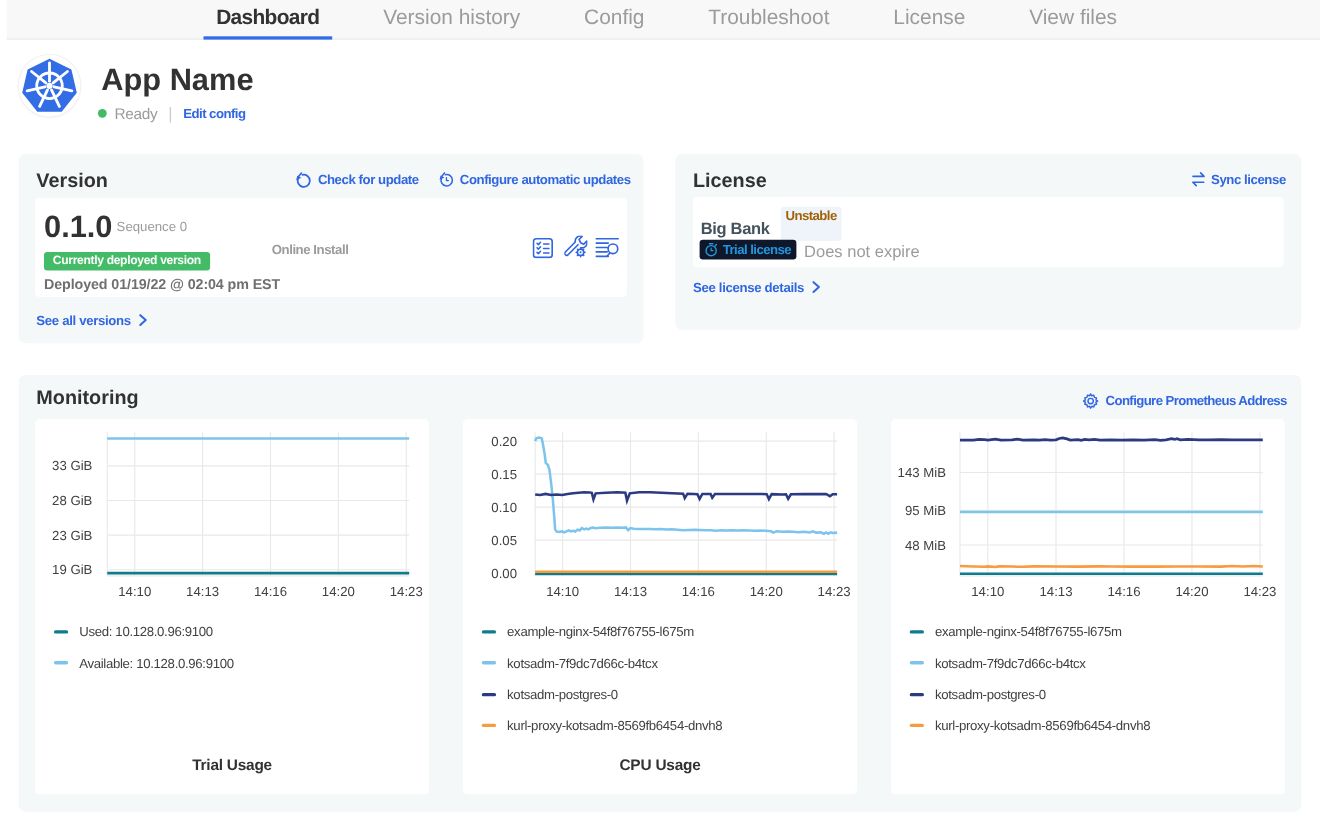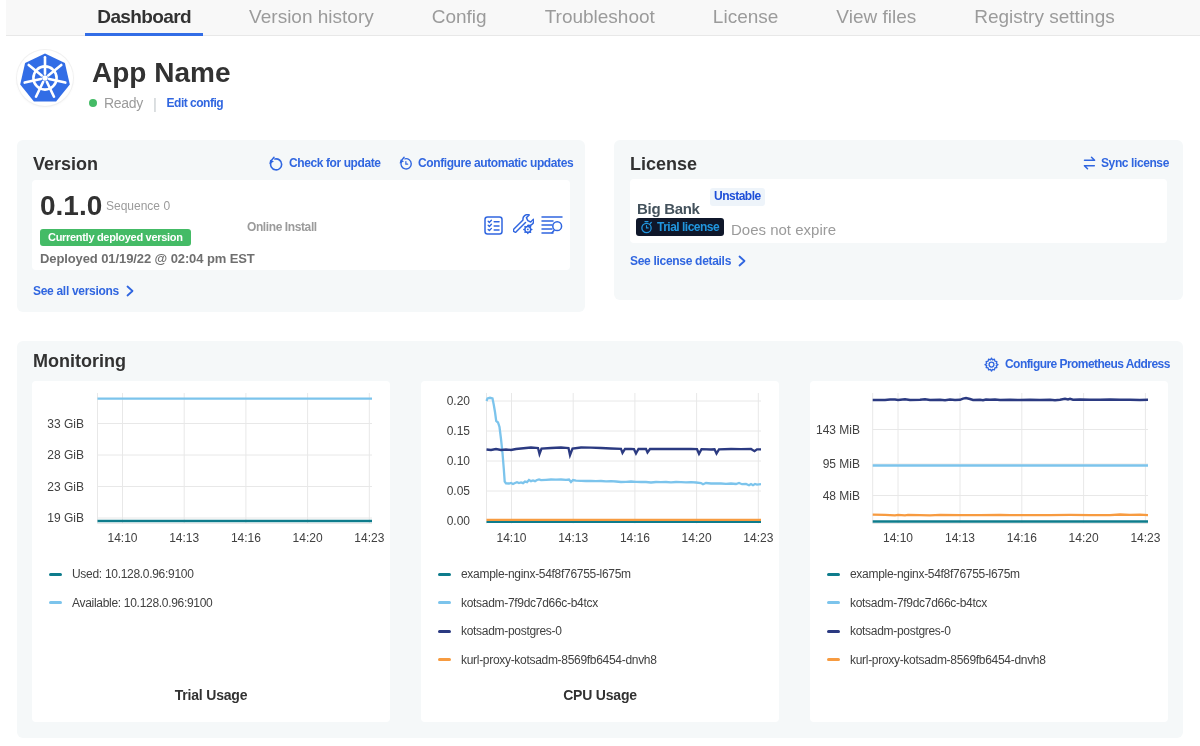--- a/index.html
+++ b/index.html
@@ -21,42 +21,41 @@
 .cardtitle { position:absolute; font-size:18px; font-weight:700; color:#323232; line-height:18px; }
 .innercard { position:absolute; background:#fff; border-radius:4px; }
 .iconlink { position:absolute; display:flex; align-items:center; font-size:12px; font-weight:700; color:#3066e0; letter-spacing:-0.4px; height:16px;text-align:right; }
 .bigver { position:absolute; left:40px; top:192px; font-size:28px; line-height:28px; font-weight:700; color:#323232; }
 .seq { position:absolute; left:106px; top:199px; font-size:12px; line-height:14px; color:#9b9b9b; }
 .greenbadge { position:absolute; left:40px; top:229px; height:17px; line-height:17px; background:#44bb66; color:#fff; font-size:11px; font-weight:700; letter-spacing:-0.3px; padding:0 8px; border-radius:3px; }
 .deployed { position:absolute; left:40px; top:252px; font-size:13px; line-height:13px; font-weight:600; color:#6f6f6f; letter-spacing:-0.1px; }
 .onlineinstall { position:absolute; left:247px; top:220px; font-size:12px; line-height:14px; font-weight:700; color:#9b9b9b; letter-spacing:-0.4px; }
 .verlink { position:absolute; display:flex; align-items:center; font-size:12px; font-weight:700; color:#3066e0; letter-spacing:-0.3px; height:14px; }
 .bigbank { position:absolute; left:637px; top:201px; font-size:15px; line-height:15px; font-weight:700; color:#44525c; letter-spacing:-0.3px; }
-.unstable { position:absolute; left:710px; top:188px; height:18px; line-height:16.5px; background:#eef4fa; color:#1d4ed8; font-size:12px; font-weight:600; letter-spacing:-0.5px; padding:0 4px; border-radius:3px; }
+.unstable { position:absolute; left:710px; top:188px; height:31px; line-height:16.5px; background:#eef4fa; color:#a16207; font-size:12px; font-weight:600; letter-spacing:-0.5px; padding:0 4px; border-radius:3px; }
 .trialbadge { position:absolute; left:636px; top:218px; height:18px; background:#0f172a; color:#2196df; font-size:12px; font-weight:700; letter-spacing:-0.5px; padding:0 5px 0 4px; border-radius:3px; display:flex; align-items:center; }
 .trialbadge svg { margin-right:4px; }
 .noexpire { position:absolute; left:731px; top:220px; font-size:15px; line-height:19px; color:#9b9b9b; }
 
 .chartcard { position:absolute; background:#fff; border-radius:4px; width:358px; height:341px; top:381px; }
 .legend { position:absolute; left:17px; top:184px; }
 .legrow { display:flex; align-items:center; height:18px; margin-bottom:10.6px; }
 .legdash { width:13px; height:3px; border-radius:2px; margin-right:10px; flex:none; }
 .legtext { font-size:12px; color:#414141; letter-spacing:-0.3px; }
 .charttitle { position:absolute; left:0; width:100%; top:306px; text-align:center; font-size:14px; font-weight:700; color:#323232; letter-spacing:-0.2px; }
 </style>
 </head>
 <body>
 <div class="nav">
   <div class="tab active">Dashboard</div>
   <div class="tab">Version history</div>
   <div class="tab">Config</div>
   <div class="tab">Troubleshoot</div>
   <div class="tab">License</div>
   <div class="tab">View files</div>
-  <div class="tab">Registry settings</div>
 </div>
 
 <div class="appicon">
   <svg width="56" height="56" viewBox="0 0 56 56">
     <polygon points="28,3.5 47.9,13.1 52.8,34.4 39.1,51.5 16.9,51.5 3.2,34.4 8.1,13.1" fill="#326de6"></polygon>
     <g stroke="#fff" stroke-width="2.6" stroke-linecap="round" fill="none">
       <circle cx="28" cy="28" r="11.6"></circle>
       <line x1="28.0" y1="23.8" x2="28.0" y2="7.2"></line>
       <line x1="24.7" y1="25.4" x2="11.7" y2="15.0"></line>
       <line x1="23.9" y1="28.9" x2="7.7" y2="32.6"></line>

